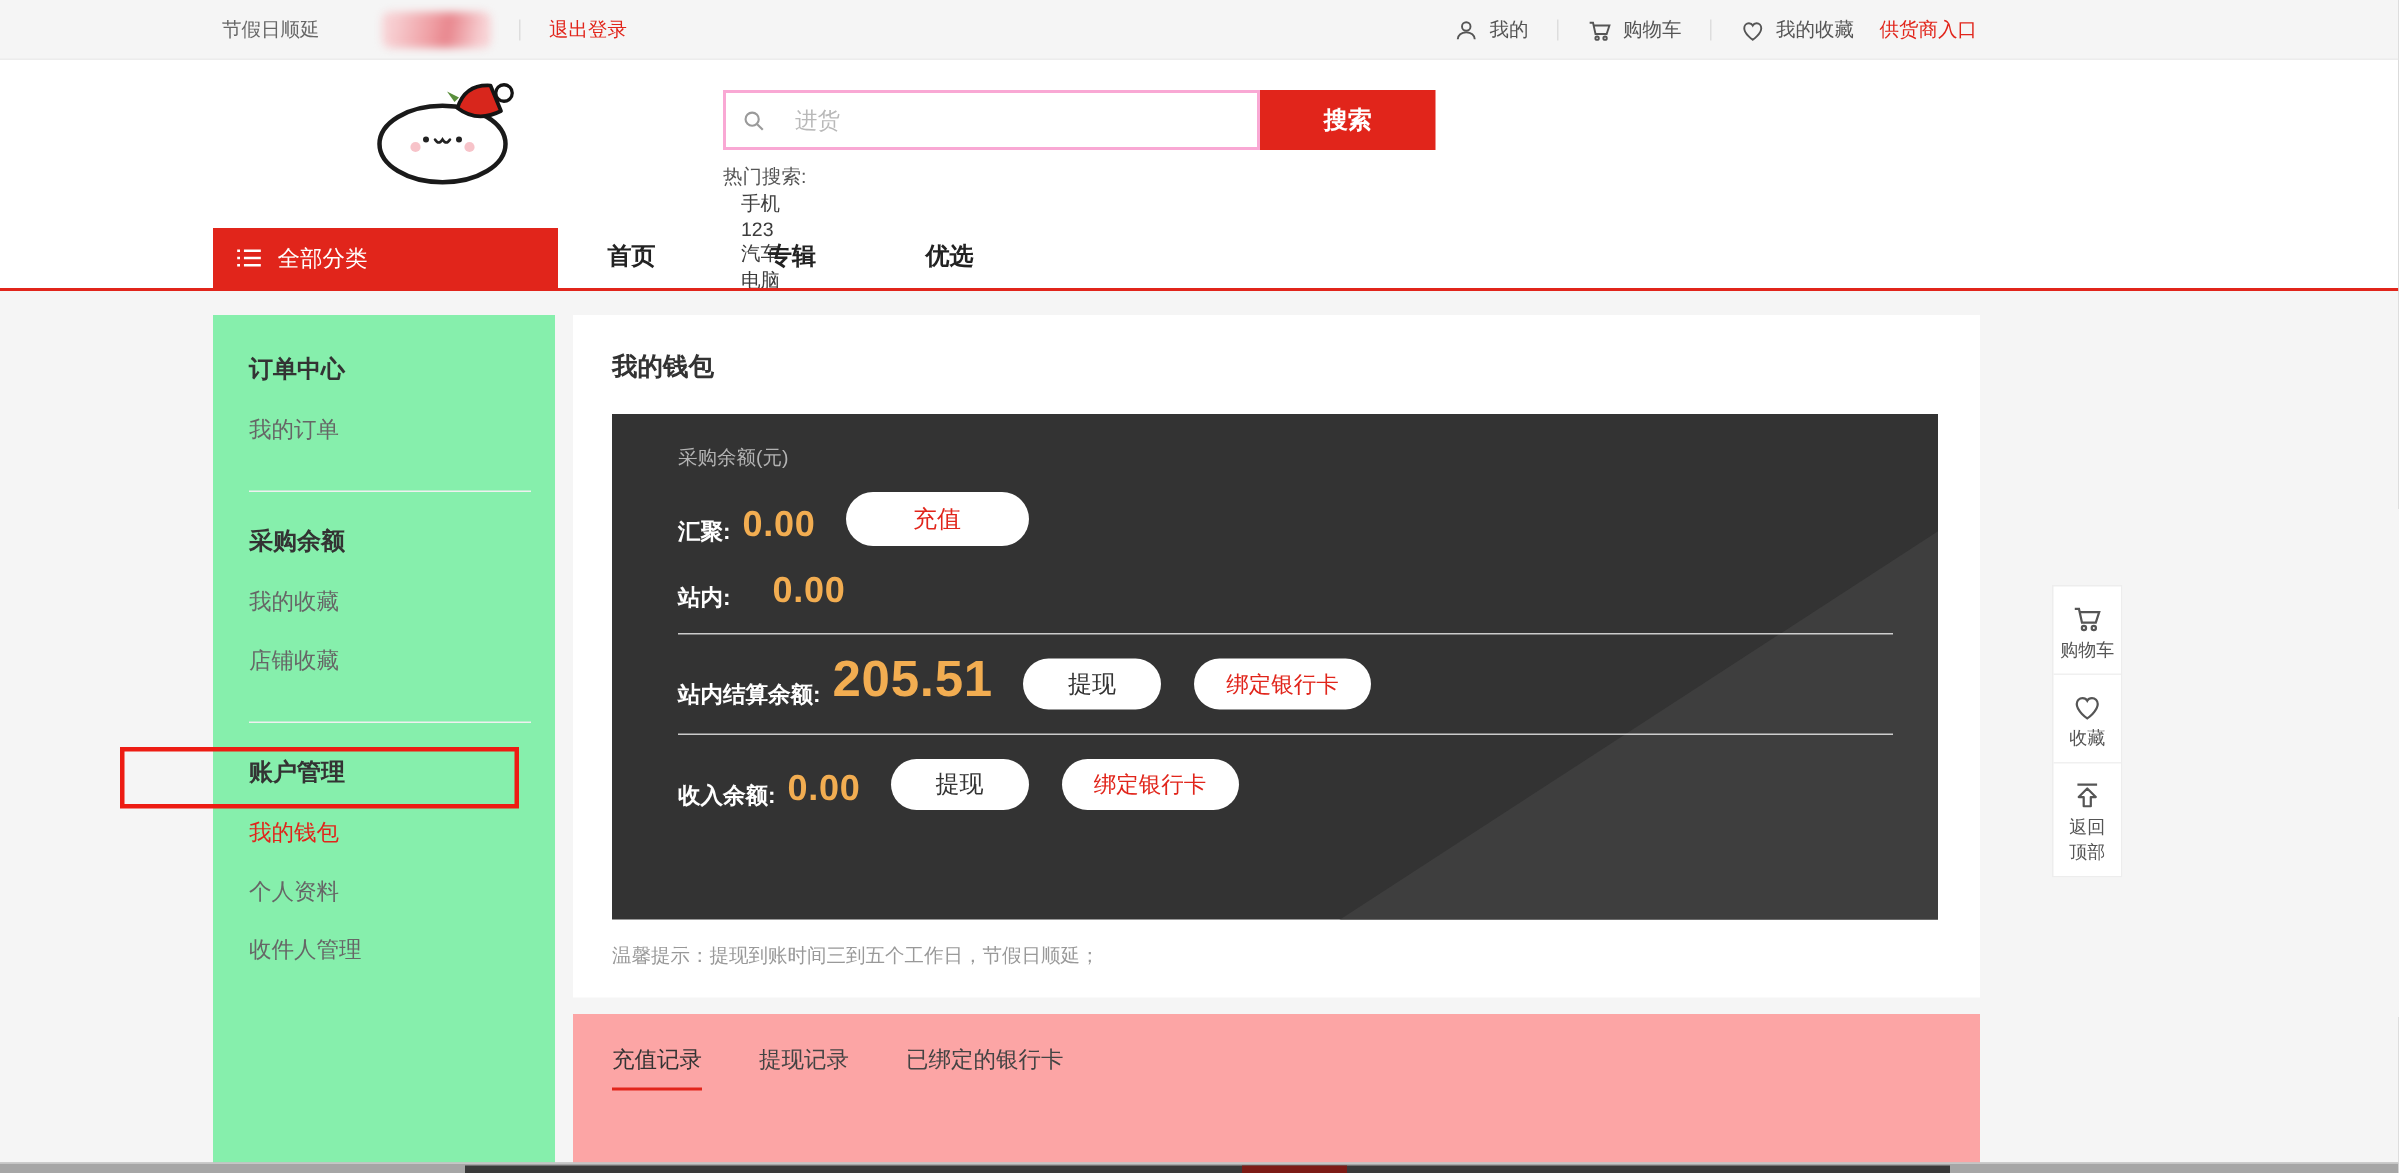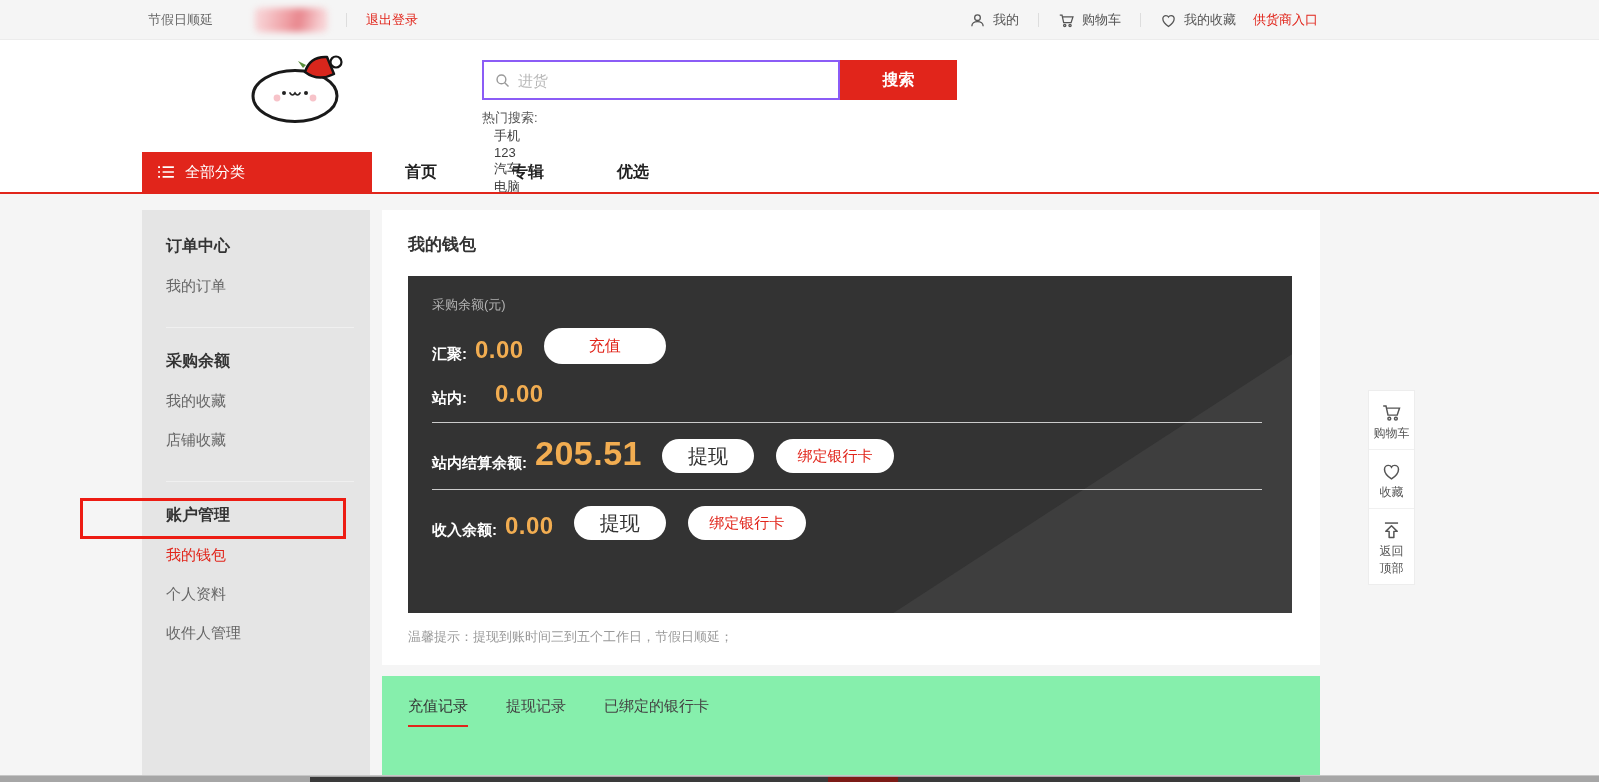--- a/index.html
+++ b/index.html
@@ -15,73 +15,73 @@
   .tb-sep { width:1px; height:14px; background:#ddd; margin:0 19px; }
   .logout { color:#e1251b; cursor:pointer; }
   .topbar-right { position:absolute; right:281px; top:0; height:40px; display:flex; align-items:center; }
   .tb-item { display:flex; align-items:center; gap:7px; color:#555; cursor:pointer; }
   .tb-item svg { width:17px; height:17px; color:#555; }
   .supplier { color:#e1251b; margin-left:17px; cursor:pointer; }
 
   
   .logo { position:absolute; left:250px; top:52px; width:98px; height:72px; cursor:pointer; }
   .search-wrap { position:absolute; left:482px; top:60px; display:flex; height:40px; }
-  .search-box { position:relative; width:358px; height:40px; background:#fff; border:2px solid #8b5cf6; }
+  .search-box { position:relative; width:358px; height:40px; background:#fff; border:2px solid #f9a8d4;padding-left:12px; }
   .search-box input { width:100%; height:100%; border:none; outline:none; padding-left:34px; font-size:15px; color:#333; font-family:inherit; }
   .search-box input::placeholder { color:#b9b9b9; }
   .search-mag { position:absolute; left:10px; top:10px; width:17px; height:17px; color:#9a9a9a; }
   .search-btn { width:117px; height:40px; background:#e1251b; color:#fff; font-size:16px; font-weight:bold; border:none; cursor:pointer; font-family:inherit; }
   .hot-row { position:absolute; left:482px; top:109px; font-size:13px; color:#444; display:flex;flex-direction:column; }
   .hot-row .hot-item { margin-left:12px; cursor:pointer; color:#3d3d3d; }
   .hot-label { color:#555; }
 
   
   .cat-btn { position:absolute; left:142px; top:152px; width:230px; height:40px; background:#e1251b; color:#fff;
     display:flex; align-items:center; padding-left:15px; gap:10px; font-size:15px; cursor:pointer; }
   .cat-btn svg { width:18px; height:14px; }
   .nav-item { position:absolute; top:152px; height:40px; line-height:40px; font-size:16px; font-weight:bold; color:#222; cursor:pointer; }
   .nav-home { left:405px; } .nav-album { left:512px; } .nav-best { left:617px; }
   .red-line { position:absolute; left:0; top:192px; width:100%; height:2px; background:#e1251b; }
   .page-bg { position:absolute; left:0; top:194px; width:100%; height:581px; background:#f5f5f5; }
 
   
-  .side-panel { position:absolute; left:142px; top:210px; width:228px; height:565px; background:#e5e5e5; }
+  .side-panel { position:absolute; left:142px; top:210px; width:228px; height:565px; background:#86efac; }
   .side-inner { padding:26px 24px 0 24px; }
   .sg-title { font-size:16px; font-weight:bold; color:#333; }
   .sg-item { font-size:15px; color:#666; margin-top:20px; cursor:pointer; }
   .sg-item.active { color:#e1251b; }
   .sg-divider { height:1px; background:#f0f0f0; margin:31px -8px 23px 0; }
   .mt18 { margin-top:18px; }
   .annotation-box { position:absolute; left:80px; top:498px; width:266px; height:41px; border:3px solid #ed1c13; z-index:6; }
 
   
   .main-panel { position:absolute; left:382px; top:210px; width:938px; height:455px; background:#fff; }
   .main-title { padding:23px 0 0 26px; font-size:17px; font-weight:bold; color:#333; }
   .wallet-card { position:absolute; left:26px; top:66px; width:884px; height:337px; background:#333333; overflow:hidden; }
   .card-decor { position:absolute; left:330px; top:150px; width:1100px; height:720px; background:#3e3e3e; border-radius:90px; transform:rotate(-33deg); }
   .card-decor2 { position:absolute; left:820px; top:270px; width:700px; height:500px; background:#353535; border-radius:70px; transform:rotate(-33deg); }
-  .card-inner { position:relative; z-index:2; padding:20px 30px 0 24px; }
+  .card-inner { position:relative; z-index:2; padding:20px 30px 0 44px; }
   .balance-label { font-size:13px; color:#b3b3b3; }
   .w-row { display:flex; align-items:flex-end; }
   .row1 { margin-top:12px; height:38px; }
   .row2 { margin-top:10px; height:34px;gap:20px; }
   .row-label { font-size:15px; font-weight:bold; color:#fff; }
   .amount { font-size:24px; font-weight:bold; color:#f2ad51; margin-left:8px; letter-spacing:.5px; }
   .amount-big { font-size:34px; }
   .pill { border:none; border-radius:18px; background:#fff; cursor:pointer; font-family:inherit; }
   .btn-recharge { width:122px; height:36px; margin-left:20px; color:#e1251b; font-size:16px; }
-  .btn-withdraw { width:92px; height:34px; margin-left:20px; color:#333; font-size:20px; }
+  .btn-withdraw { width:92px; height:34px; margin-left:20px; color:#333; font-size:16px; }
   .btn-bind { width:118px; height:34px; margin-left:22px; color:#e1251b; font-size:15px; }
   .card-divider { height:1px; background:rgba(255,255,255,.75); margin-top:14px; }
   .card-divider.d2 { margin-top:16px; }
   .sec-label { margin-top:20px; }
   .tip { position:absolute; left:26px; top:418px; font-size:13px; color:#999; }
 
   
-  .tabs-panel { position:absolute; left:382px; top:676px; width:938px; height:99px; background:#86efac; }
+  .tabs-panel { position:absolute; left:382px; top:676px; width:938px; height:99px; background:#fca5a5; }
   .tabs { display:flex; padding:21px 0 0 26px; }
   .tab { font-size:15px; color:#444; padding-bottom:11px; position:relative; margin-right:38px; cursor:pointer; }
   .tab.active { color:#333; }
   .tab.active::after { content:""; position:absolute; left:0; right:0; bottom:0; height:2px; background:#e1251b; }
 
   
   .float-bar { position:absolute; left:1368px; top:390px; width:47px; background:#fff; border:1px solid #ededed; z-index:5; }
   .float-cell { display:flex; flex-direction:column; align-items:center; gap:3px; padding:11px 2px 9px; color:#555;
     font-size:12px; line-height:14px; border-bottom:1px solid #f0f0f0; cursor:pointer; text-align:center; }
   .float-cell:last-child { border-bottom:none; }

